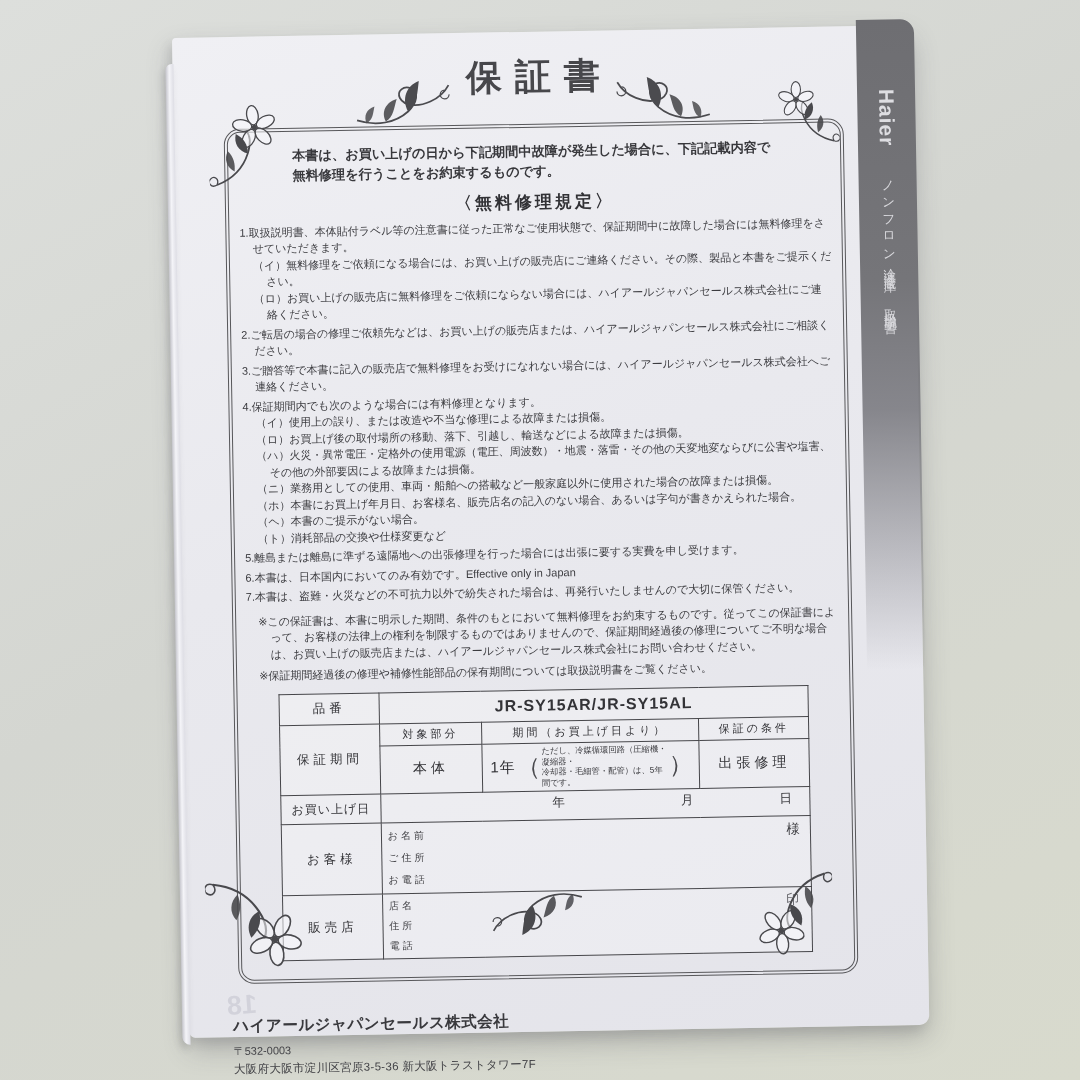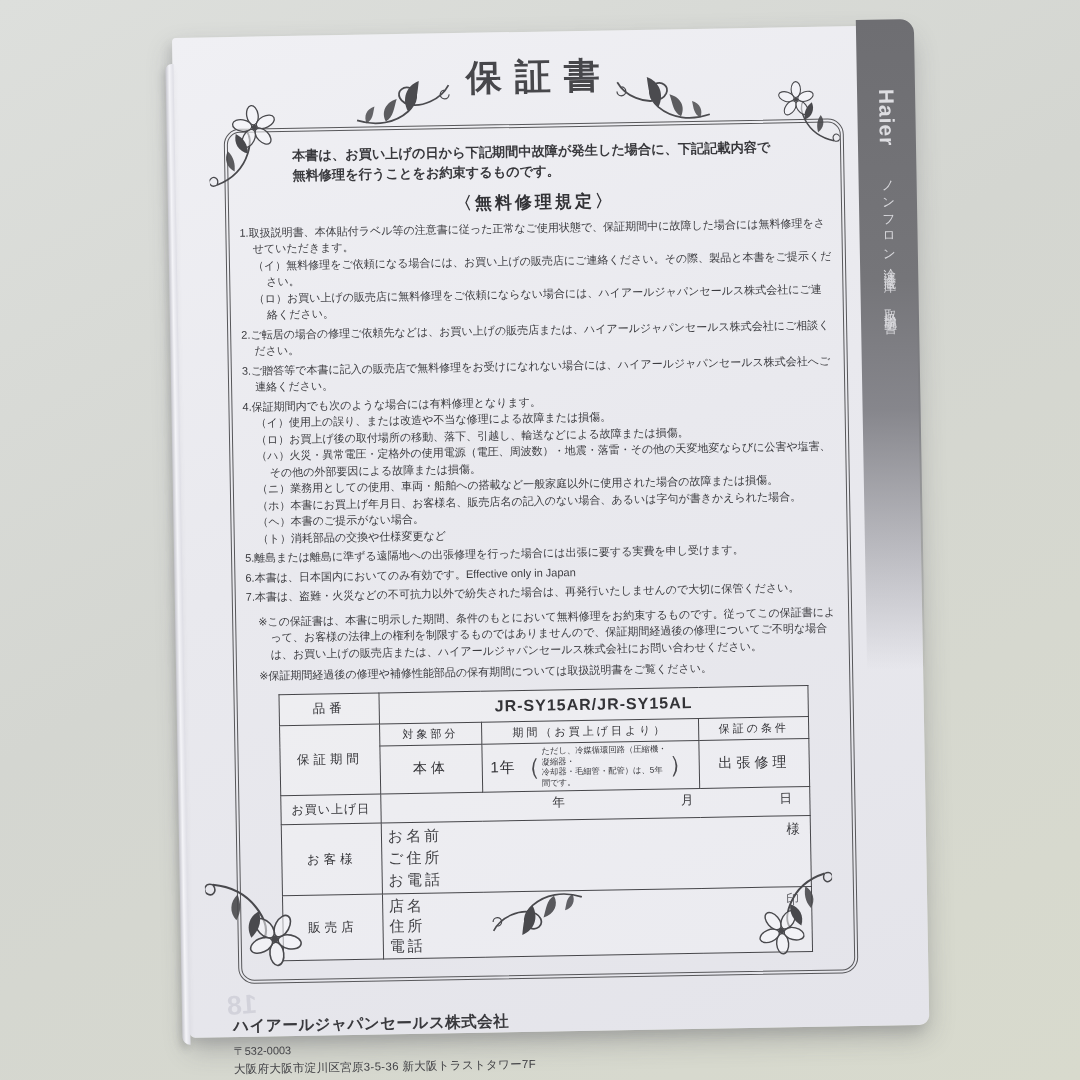--- a/index.html
+++ b/index.html
@@ -101,21 +101,21 @@
   .period-flex{display:flex;align-items:center;justify-content:flex-start;gap:1px;padding-left:2px;}
   .period-val{font-size:15px;letter-spacing:1px;flex:none;}
   .big-paren{font-size:24px;font-weight:300;color:#4a4a4e;flex:none;line-height:1;}
   .period-note{display:flex;flex-direction:column;font-size:8.3px;line-height:1.3;letter-spacing:0;color:#3c3c40;}
   .ymd-cell{position:relative;height:24px;}
   .ymd-cell span{position:absolute;top:3px;font-size:12.5px;}
   .ymd-cell .y{left:40%;} .ymd-cell .m{left:70%;} .ymd-cell .d{left:93%;}
   .multi{padding:3px 8px;}
   .subrow{display:flex;justify-content:space-between;align-items:center;height:22px;}
   .r-dealer .subrow{height:20px;}
-  .sublbl{font-size:15px;letter-spacing:3px;color:#434347;}
+  .sublbl{font-size:10px;letter-spacing:3px;color:#434347;}
   .honorific{font-size:13.5px;letter-spacing:0;color:#3c3c40;padding-right:4px;}
   .stamp{font-size:13px;color:#68686d;padding-right:6px;}
 
   
   .footer{margin:32px 0 0 44px;color:#434347;}
   .footer .company{font-size:15.5px;font-weight:700;color:#39393d;letter-spacing:.5px;}
   .footer .postal{font-size:11px;margin-top:7px;}
   .footer .address{font-size:11.5px;margin-top:3px;letter-spacing:.3px;}
   .footer .code{font-size:10.5px;margin-top:15px;margin-left:-16px;color:#4a4a4e;}
   .ghost{

